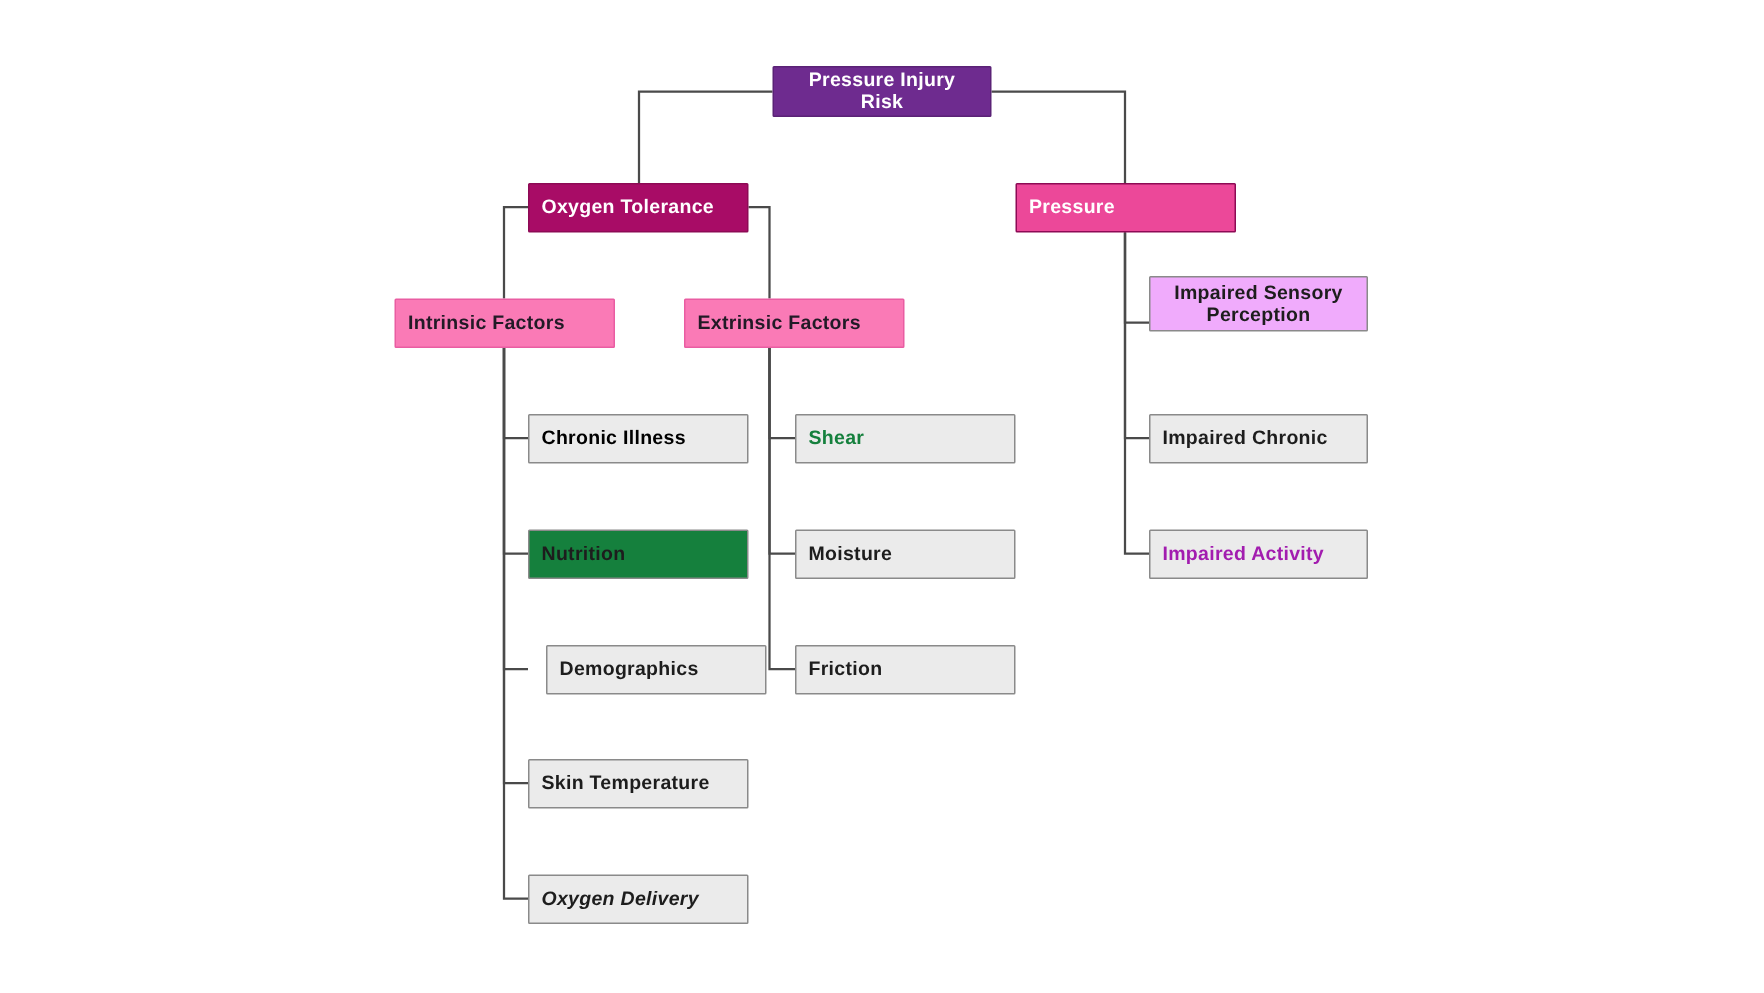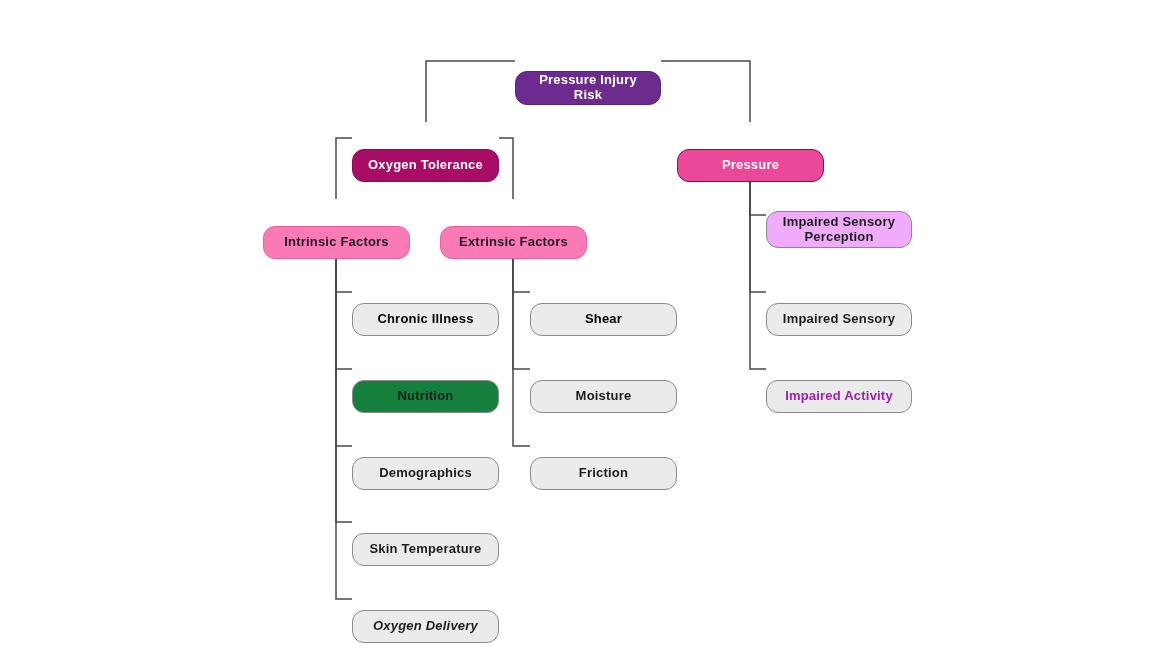--- a/index.html
+++ b/index.html
@@ -16,29 +16,27 @@
   }
   #edges {
     position: absolute; left: 0; top: 0;
     width: 1176px; height: 662px;
   }
   .node {
     position: absolute;
     box-sizing: border-box;
     display: flex;
     align-items: center;
-    justify-content: center;
-    border-radius: 12px;
+    border-radius: 1px;
     text-align: center;
     font-weight: 700;
     font-size: 13px;
     line-height: 1.12;
     letter-spacing: 0.2px;
     padding: 2px 8px;
-    margin-top: 27px;
   }
 </style>
 </head>
 <body>
 
 <div id="canvas">
   <svg id="edges" width="1176" height="662" viewBox="0 0 1176 662">
       <polyline points="515,61 426,61 426,122" fill="none" stroke="#4a4a4a" stroke-width="1.5"></polyline>
       <polyline points="661,61 750,61 750,122" fill="none" stroke="#4a4a4a" stroke-width="1.5"></polyline>
       <polyline points="352,138 336,138 336,199" fill="none" stroke="#4a4a4a" stroke-width="1.5"></polyline>
@@ -61,50 +59,50 @@
       </div>
       <div class="node" style="left: 352px; top: 122px; width: 147px; height: 33px; background: rgb(168, 12, 102); border: 1px solid rgb(141, 10, 85); color: rgb(255, 255, 255);">
         <span>Oxygen Tolerance</span>
       </div>
       <div class="node" style="left: 677px; top: 122px; width: 147px; height: 33px; background: #ec4899; border: 1px solid rgb(141, 10, 85); color: rgb(255, 255, 255);">
         <span>Pressure</span>
       </div>
       <div class="node" style="left: 263px; top: 199px; width: 147px; height: 33px; background: rgb(250, 122, 182); border: 1px solid rgb(233, 93, 162); color: rgb(34, 26, 38);">
         <span>Intrinsic Factors</span>
       </div>
-      <div class="node" style="left: 440px; top: 199px; width: 147px; height: 33px; background: rgb(250, 122, 182); border: 1px solid rgb(233, 93, 162); color: rgb(34, 26, 38);">
+      <div class="node" style="left: 456px; top: 199px; width: 147px; height: 33px; background: rgb(250, 122, 182); border: 1px solid rgb(233, 93, 162); color: rgb(34, 26, 38);">
         <span>Extrinsic Factors</span>
       </div>
       <div class="node" style="left: 352px; top: 276px; width: 147px; height: 33px; background: rgb(235, 235, 235); border: 1px solid rgb(138, 138, 138); color: #000000;">
         <span>Chronic Illness</span>
       </div>
       <div class="node" style="left: 352px; top: 353px; width: 147px; height: 33px; background: #15803d; border: 1px solid rgb(138, 138, 138); color: rgb(29, 29, 29);">
         <span>Nutrition</span>
       </div>
-      <div class="node" style="left: 352px; top: 430px; width: 147px; height: 33px; background: rgb(235, 235, 235); border: 1px solid rgb(138, 138, 138); color: rgb(29, 29, 29);">
+      <div class="node" style="left: 364px; top: 430px; width: 147px; height: 33px; background: rgb(235, 235, 235); border: 1px solid rgb(138, 138, 138); color: rgb(29, 29, 29);">
         <span>Demographics</span>
       </div>
       <div class="node" style="left: 352px; top: 506px; width: 147px; height: 33px; background: rgb(235, 235, 235); border: 1px solid rgb(138, 138, 138); color: rgb(29, 29, 29);">
         <span>Skin Temperature</span>
       </div>
       <div class="node" style="left: 352px; top: 583px; width: 147px; height: 33px; background: rgb(235, 235, 235); border: 1px solid rgb(138, 138, 138); color: rgb(29, 29, 29); font-style: italic;">
         <span>Oxygen Delivery</span>
       </div>
-      <div class="node" style="left: 530px; top: 276px; width: 147px; height: 33px; background: rgb(235, 235, 235); border: 1px solid rgb(138, 138, 138); color: #000000;">
+      <div class="node" style="left: 530px; top: 276px; width: 147px; height: 33px; background: rgb(235, 235, 235); border: 1px solid rgb(138, 138, 138); color: #15803d;">
         <span>Shear</span>
       </div>
       <div class="node" style="left: 530px; top: 353px; width: 147px; height: 33px; background: rgb(235, 235, 235); border: 1px solid rgb(138, 138, 138); color: rgb(29, 29, 29);">
         <span>Moisture</span>
       </div>
       <div class="node" style="left: 530px; top: 430px; width: 147px; height: 33px; background: rgb(235, 235, 235); border: 1px solid rgb(138, 138, 138); color: rgb(29, 29, 29);">
         <span>Friction</span>
       </div>
       <div class="node" style="left: 766px; top: 184px; width: 146px; height: 37px; background: #f0abfc; border: 1px solid rgb(138, 138, 138); color: rgb(29, 29, 29);">
         <span>Impaired Sensory Perception</span>
       </div>
       <div class="node" style="left: 766px; top: 276px; width: 146px; height: 33px; background: rgb(235, 235, 235); border: 1px solid rgb(138, 138, 138); color: rgb(29, 29, 29);">
-        <span>Impaired Sensory</span>
+        <span>Impaired Chronic</span>
       </div>
       <div class="node" style="left: 766px; top: 353px; width: 146px; height: 33px; background: rgb(235, 235, 235); border: 1px solid rgb(138, 138, 138); color: #a21caf;">
         <span>Impaired Activity</span>
       </div>
     </div>
 </div>
 
 </body></html>

